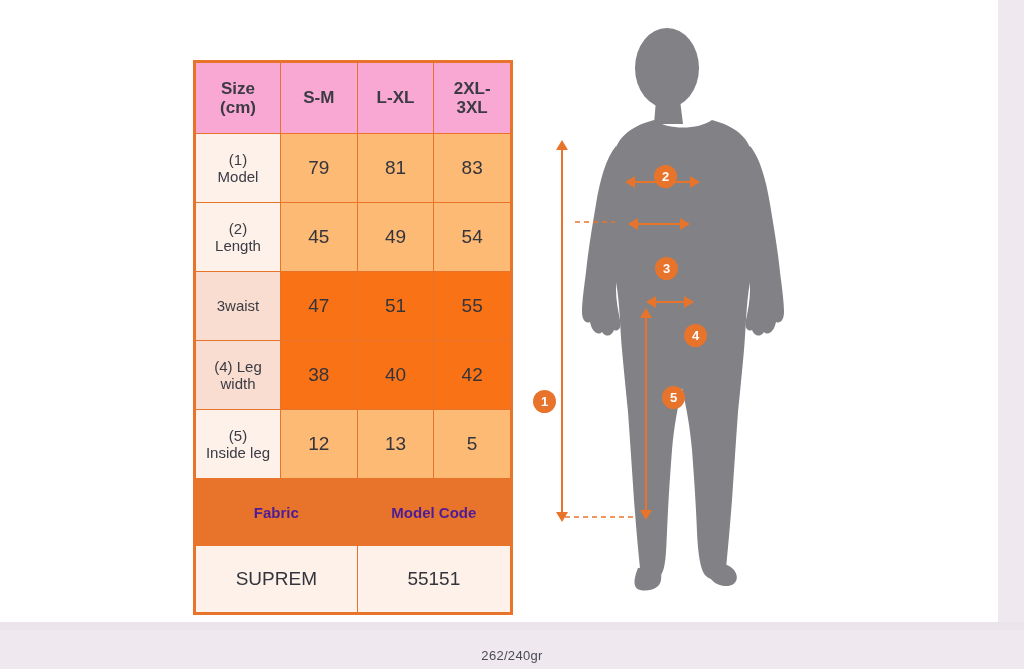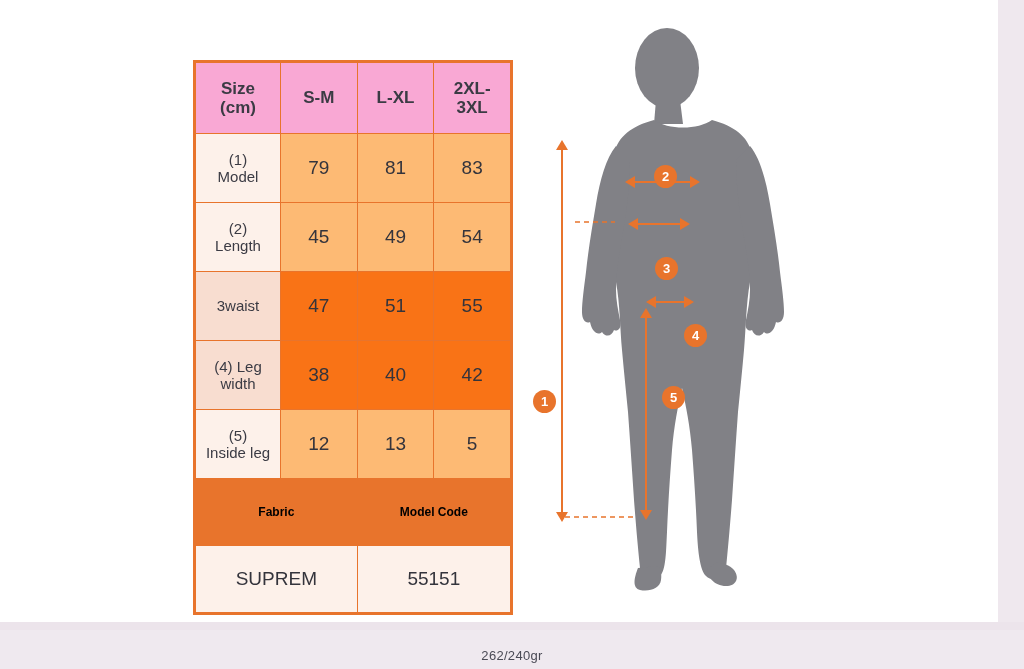--- a/index.html
+++ b/index.html
@@ -99,23 +99,23 @@
   tbody tr.odd td.val { background: #f97316; }
   tbody tr.even td.val { background: #fdba74; }
   tbody tr.odd td.rowhead { background: #f8ddd0; margin-top: 23px; }
   tbody td.val {
     font-size: 19px;
     color: #34343c;
     height: 60px;
   }
   tr.footer-head td {
     background: #e8742c;
-    color: #000000;
+    color: #4c1d95;
     font-weight: bold;
-    font-size: 12px;
+    font-size: 15px;
     height: 58px;
   }
   tr.footer-vals td {
     background: #fdf1ea;
     font-size: 19px;
     height: 58px;
     color: #34343c;
   }
 
   

